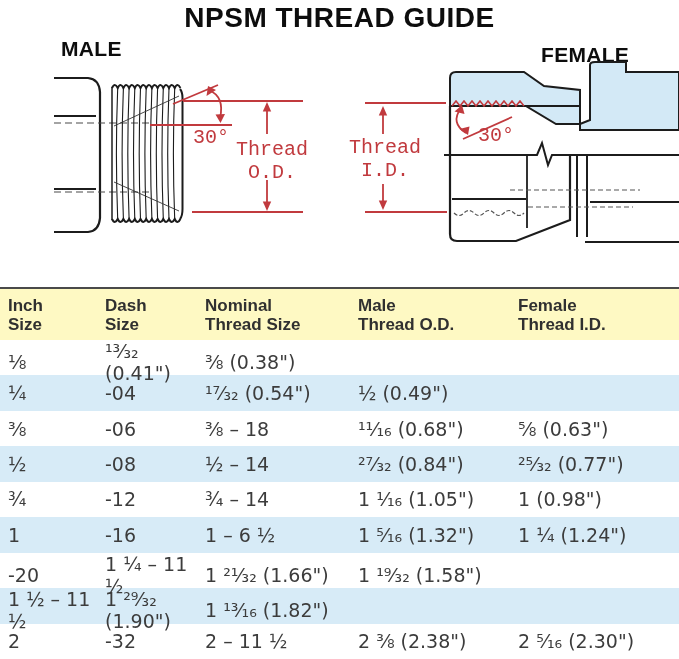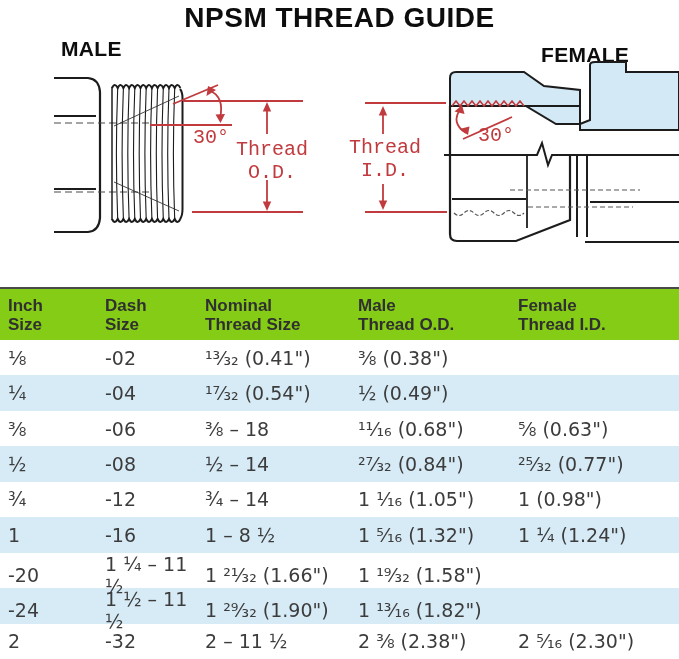--- a/index.html
+++ b/index.html
@@ -33,21 +33,21 @@
   .female-dim{left:2px;top:76px;width:86px;}
 
   
   .thread-table{position:absolute;left:0;top:287px;width:679px;}
   .table-topline{height:2px;background:#4a4a4a;width:679px;}
   .t-row{
     display:grid;grid-template-columns:97px 100px 153px 160px 1fr;
     padding-left:8px;align-items:center;
   }
   .t-head{
-    background:#84cc16;height:51px;align-items:start;
+    background:#fef9c3;height:51px;align-items:start;
   }
   .t-head .t-cell{
     font-weight:bold;font-size:17px;line-height:19px;color:#303030;
     white-space:pre-line;padding-top:7px;
     font-family:"Liberation Sans",sans-serif;
   }
   .t-body .t-row{height:35.45px;background:#ffffff;}
   .t-body .t-row.alt{background:#d7ebf7;}
   .t-cell{
     font-size:19px;color:#3c3c3c;
@@ -178,21 +178,20 @@
 Thread Size</div>
       <div class="t-cell">Male
 Thread O.D.</div>
       <div class="t-cell">Female
 Thread I.D.</div>
     </div>
 
     <div class="t-body">
       <div class="t-row">
         <div class="t-cell">⅛</div>
-        <div class="t-cell">-02</div>
         <div class="t-cell">¹³⁄₃₂ (0.41")</div>
         <div class="t-cell">⅜ (0.38")</div>
       </div>
       <div class="t-row alt">
         <div class="t-cell">¼</div>
         <div class="t-cell">-04</div>
         <div class="t-cell">¹⁷⁄₃₂ (0.54")</div>
         <div class="t-cell">½ (0.49")</div>
       </div>
       <div class="t-row">
@@ -212,32 +211,31 @@
       <div class="t-row">
         <div class="t-cell">¾</div>
         <div class="t-cell">-12</div>
         <div class="t-cell">¾ – 14</div>
         <div class="t-cell">1 ¹⁄₁₆ (1.05")</div>
         <div class="t-cell">1 (0.98")</div>
       </div>
       <div class="t-row alt">
         <div class="t-cell">1</div>
         <div class="t-cell">-16</div>
-        <div class="t-cell">1 – 8 ½</div>
+        <div class="t-cell">1 – 6 ½</div>
         <div class="t-cell">1 ⁵⁄₁₆ (1.32")</div>
         <div class="t-cell">1 ¼ (1.24")</div>
       </div>
       <div class="t-row">
         <div class="t-cell">-20</div>
         <div class="t-cell">1 ¼ – 11 ½</div>
         <div class="t-cell">1 ²¹⁄₃₂ (1.66")</div>
         <div class="t-cell">1 ¹⁹⁄₃₂ (1.58")</div>
       </div>
       <div class="t-row alt">
-        <div class="t-cell">-24</div>
         <div class="t-cell">1 ½ – 11 ½</div>
         <div class="t-cell">1 ²⁹⁄₃₂ (1.90")</div>
         <div class="t-cell">1 ¹³⁄₁₆ (1.82")</div>
       </div>
       <div class="t-row">
         <div class="t-cell">2</div>
         <div class="t-cell">-32</div>
         <div class="t-cell">2 – 11 ½</div>
         <div class="t-cell">2 ⅜ (2.38")</div>
         <div class="t-cell">2 ⁵⁄₁₆ (2.30")</div>

